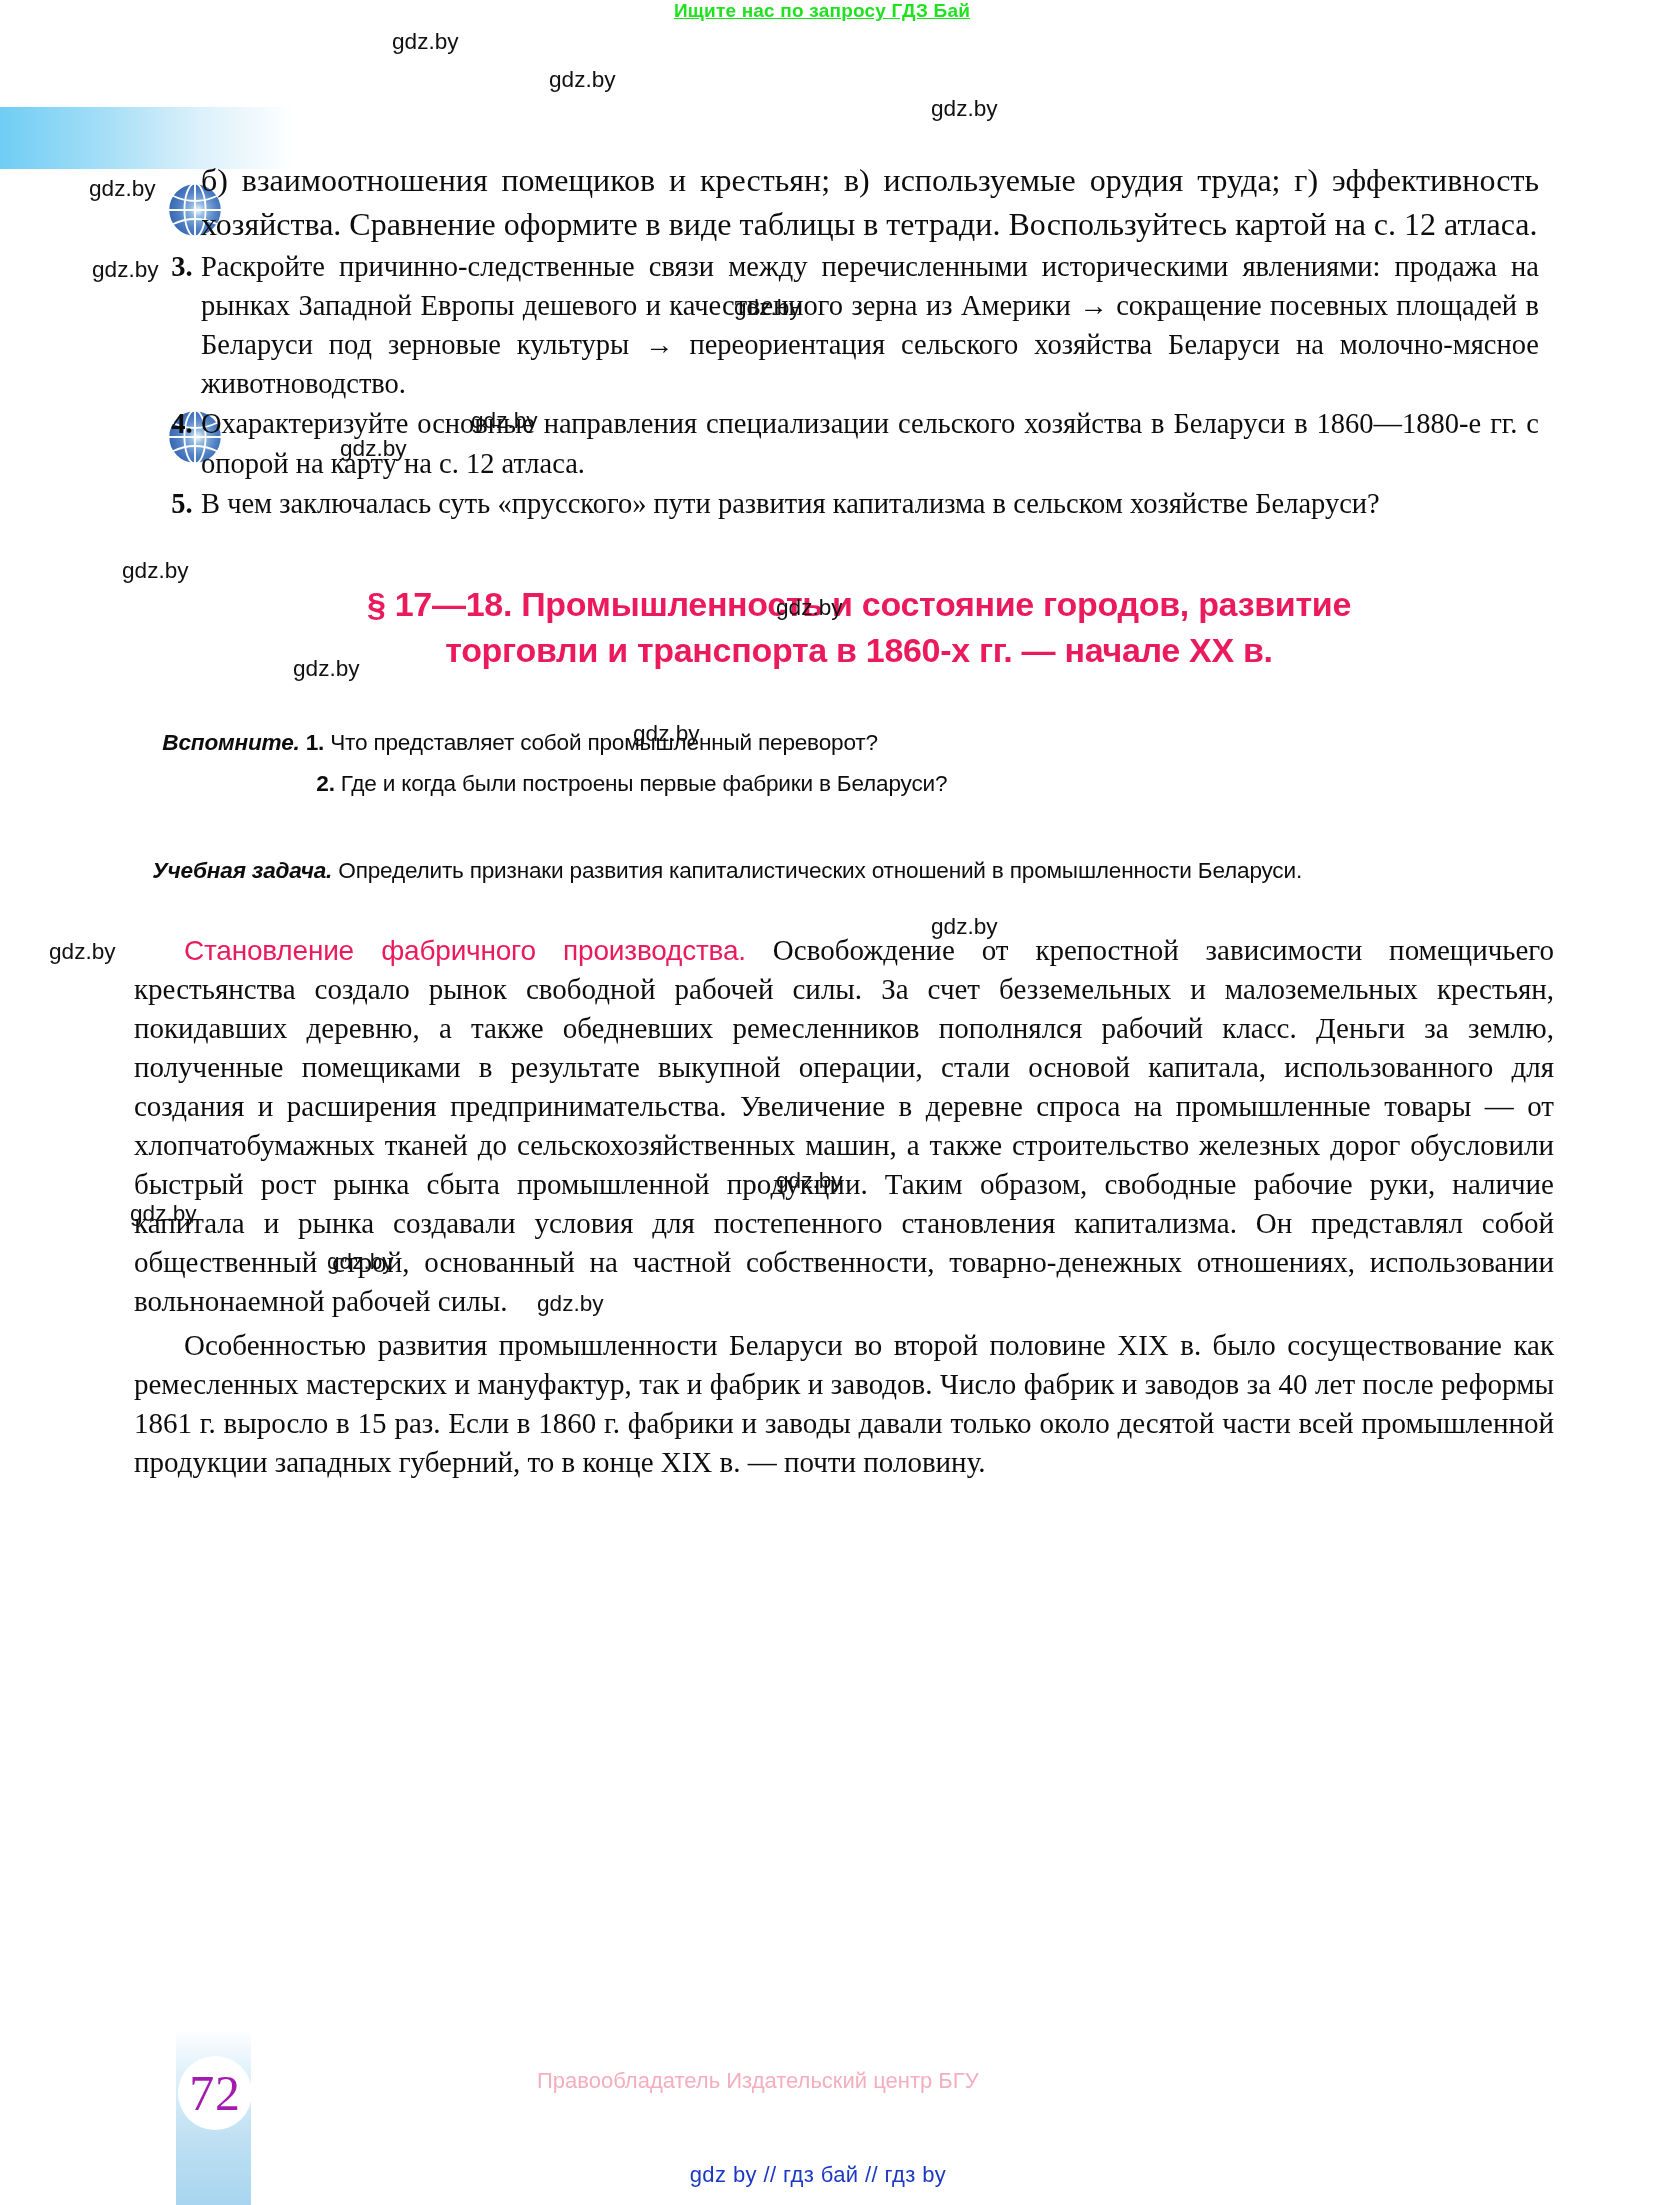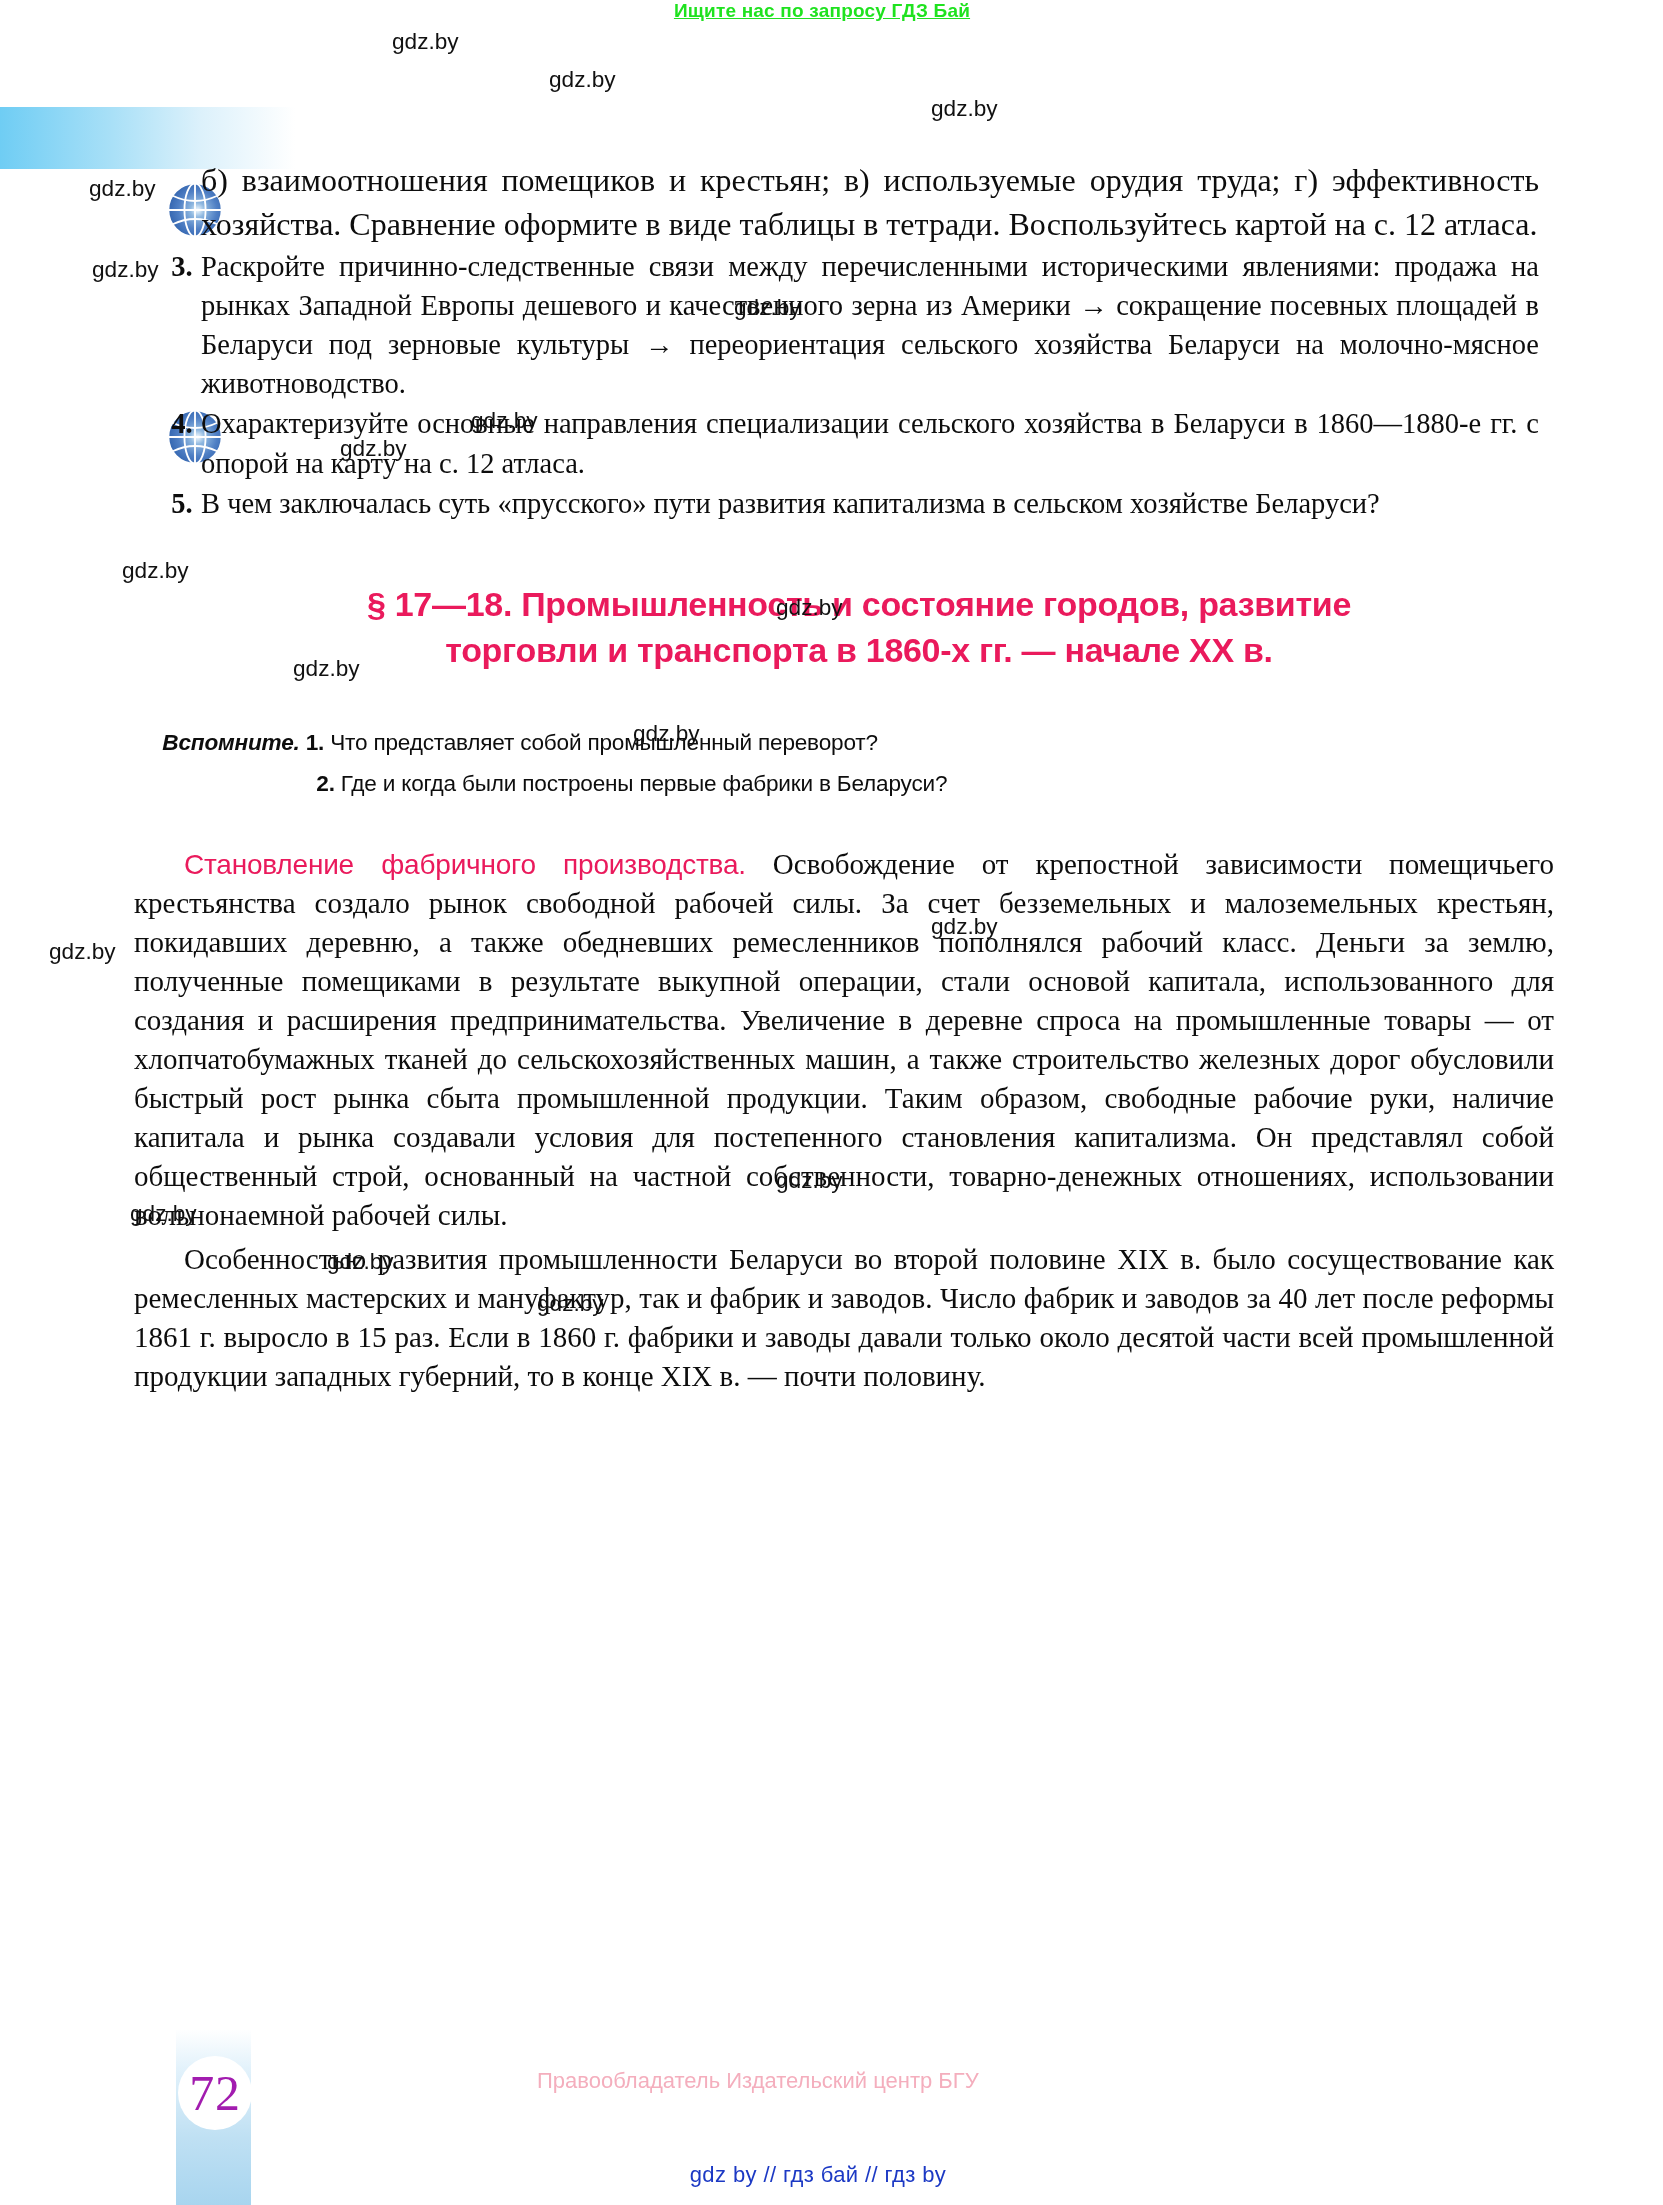--- a/index.html
+++ b/index.html
@@ -295,20 +295,24 @@
   <div class="sans-block remember">
     <span class="hdr">Вспомните.</span>
     <b>1.</b>
     <span>Что представляет собой промышленный переворот?</span>
     <span class="q2">
       <b>2.</b>
       <span>Где и когда были построены первые фабрики в Беларуси?</span>
     </span>
   </div>
 
+  <div class="sans-block task">
+    <span class="hdr">Учебная задача.</span>
+    <span>Определить признаки развития капиталистических отношений в промышленности Беларуси.</span>
+  </div>
 
   <p class="body-p first">
     <span class="subhead">Становление фабричного производства.</span>
     <span>Освобождение от крепостной зависимости помещичьего крестьянства создало рынок свободной рабочей силы. За счет безземельных и малоземельных крестьян, покидавших деревню, а также обедневших ремесленников пополнялся рабочий класс. Деньги за землю, полученные помещиками в результате выкупной операции, стали основой капитала, использованного для создания и расширения предпринимательства. Увеличение в деревне спроса на промышленные товары — от хлопчатобумажных тканей до сельскохозяйственных машин, а также строительство железных дорог обусловили быстрый рост рынка сбыта промышленной продукции. Таким образом, свободные рабочие руки, наличие капитала и рынка создавали условия для постепенного становления капитализма. Он представлял собой общественный строй, основанный на частной собственности, товарно-денежных отношениях, использовании вольнонаемной рабочей силы.</span>
   </p>
 
   <p class="body-p second">Особенностью развития промышленности Беларуси во второй половине XIX в. было сосуществование как ремесленных мастерских и мануфактур, так и фабрик и заводов. Число фабрик и заводов за 40 лет после реформы 1861 г. выросло в 15 раз. Если в 1860 г. фабрики и заводы давали только около десятой части всей промышленной продукции западных губерний, то в конце XIX в. — почти половину.</p>
 
 </div>
 

